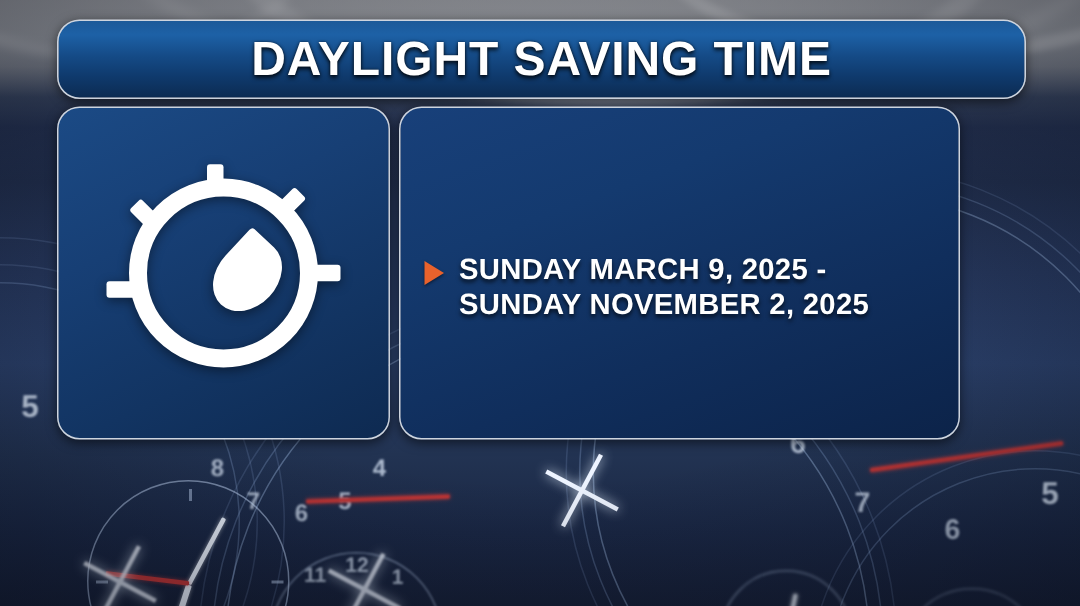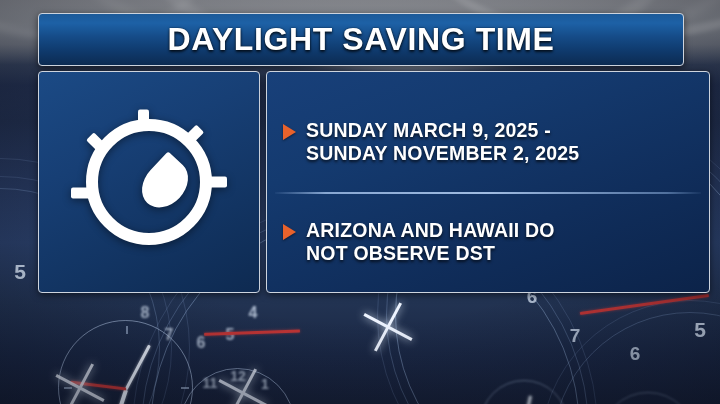--- a/index.html
+++ b/index.html
@@ -88,21 +88,21 @@
 
   .vignette {
     position:absolute; inset:0;
     background:radial-gradient(ellipse 90% 70% at 50% 55%, rgba(0,0,0,0) 35%, rgba(6,10,22,0.55) 100%);
   }
 
   
   .panel {
     position:absolute;
     border:1.5px solid #cdd4de;
-    border-radius:4px;
+    border-radius:15px;
     box-shadow:0 2px 7px rgba(0,0,0,0.55);
   }
 
   #title-bar {
     left:38px; top:13px; width:646px; height:53px;
     background:linear-gradient(180deg,#1c5a99 0%, #1d61a6 18%, #154b87 45%, #0f3a6d 72%, #0c2b52 100%);
     display:flex; align-items:center; justify-content:center;
   }
   #title-bar .title {
     color:#ffffff;
@@ -112,21 +112,21 @@
     text-shadow:0 2px 3px rgba(0,0,0,0.75), 0 0 2px rgba(0,0,0,0.6);
   }
 
   #icon-panel {
     left:38px; top:71px; width:222px; height:222px;
     background:linear-gradient(155deg,#1b4a85 0%, #173f75 35%, #123462 70%, #0e2a51 100%);
     display:flex; align-items:center; justify-content:center;
   }
 
   #facts-panel {
-    left:266px; top:71px; width:444px; height:222px;
+    left:266px; top:71px; width:374px; height:222px;
     background:linear-gradient(160deg,#18407a 0%, #143a6f 30%, #102e5c 65%, #0c2349 100%);
     padding:20px 0 0 0;
     display:flex; flex-direction:column;
   }
 
   .fact {
     display:flex;
     align-items:flex-start;
     padding:0 14px 0 16px;
     flex:1 1 0;
@@ -287,21 +287,14 @@
 
   <div class="fact">
     <div class="fact-inner">
       <span class="bullet"></span>
       <span class="fact-text">SUNDAY MARCH 9, 2025 -
 SUNDAY NOVEMBER 2, 2025</span>
     </div>
   </div>
 
 
-  <div class="fact">
-    <div class="fact-inner">
-      <span class="bullet"></span>
-      <span class="fact-text">ARIZONA AND HAWAII DO
-NOT OBSERVE DST</span>
-    </div>
-  </div>
 
 </div>
 
 </body></html>

